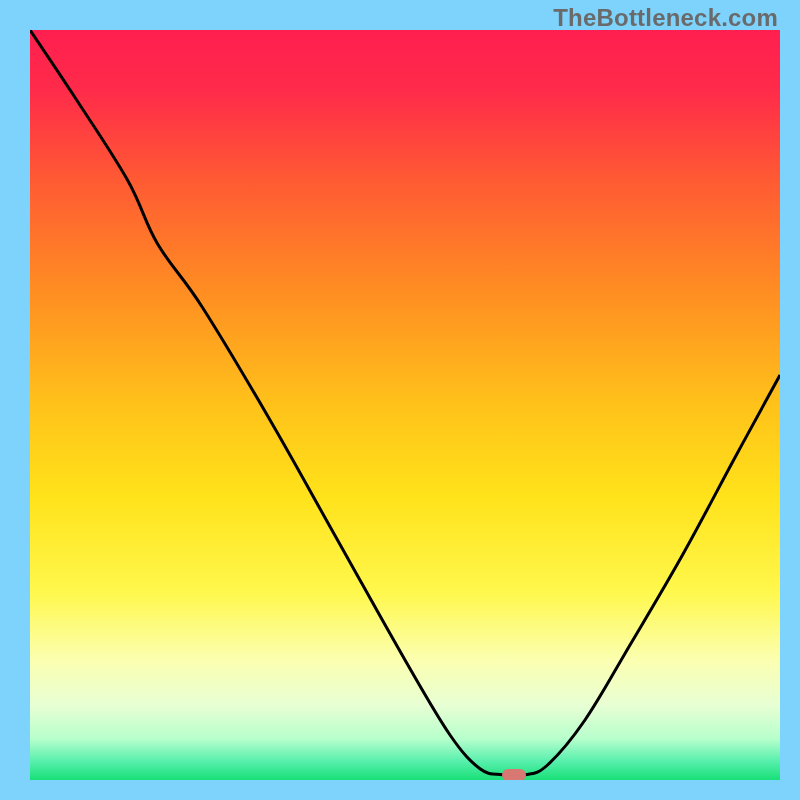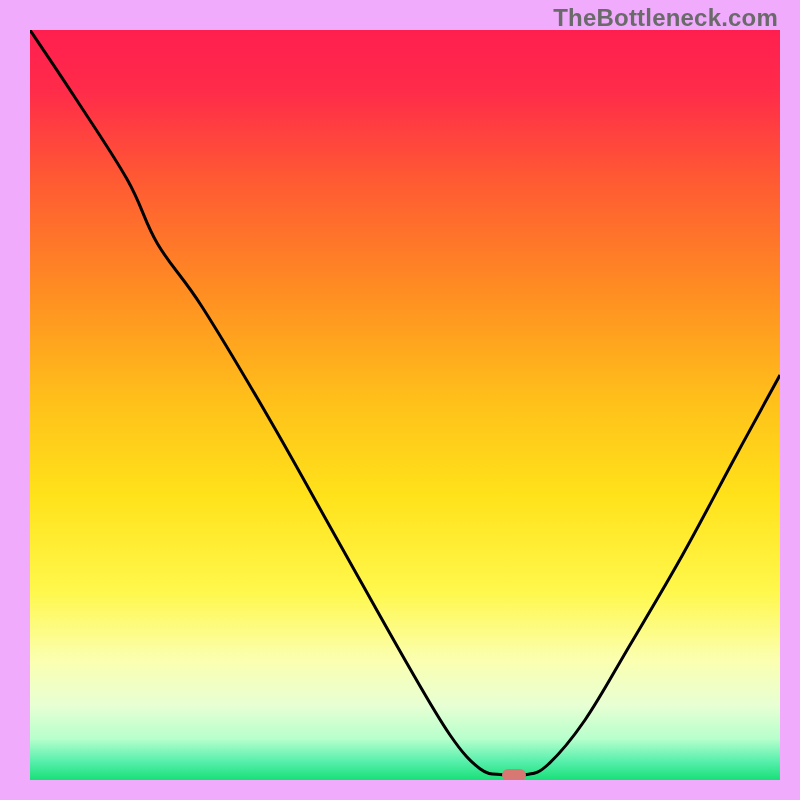--- a/index.html
+++ b/index.html
@@ -9,21 +9,21 @@
     height: 800px;
     background: #000;
     overflow: hidden;
   }
   .frame {
     position: absolute;
     left: 0;
     top: 0;
     width: 800px;
     height: 800px;
-    background: #f0abfc;
+    background: #7dd3fc;
   }
   .plot-area {
     position: absolute;
     left: 30px;
     top: 30px;
     width: 750px;
     height: 750px;
     overflow: hidden;
   }
   .grad {

